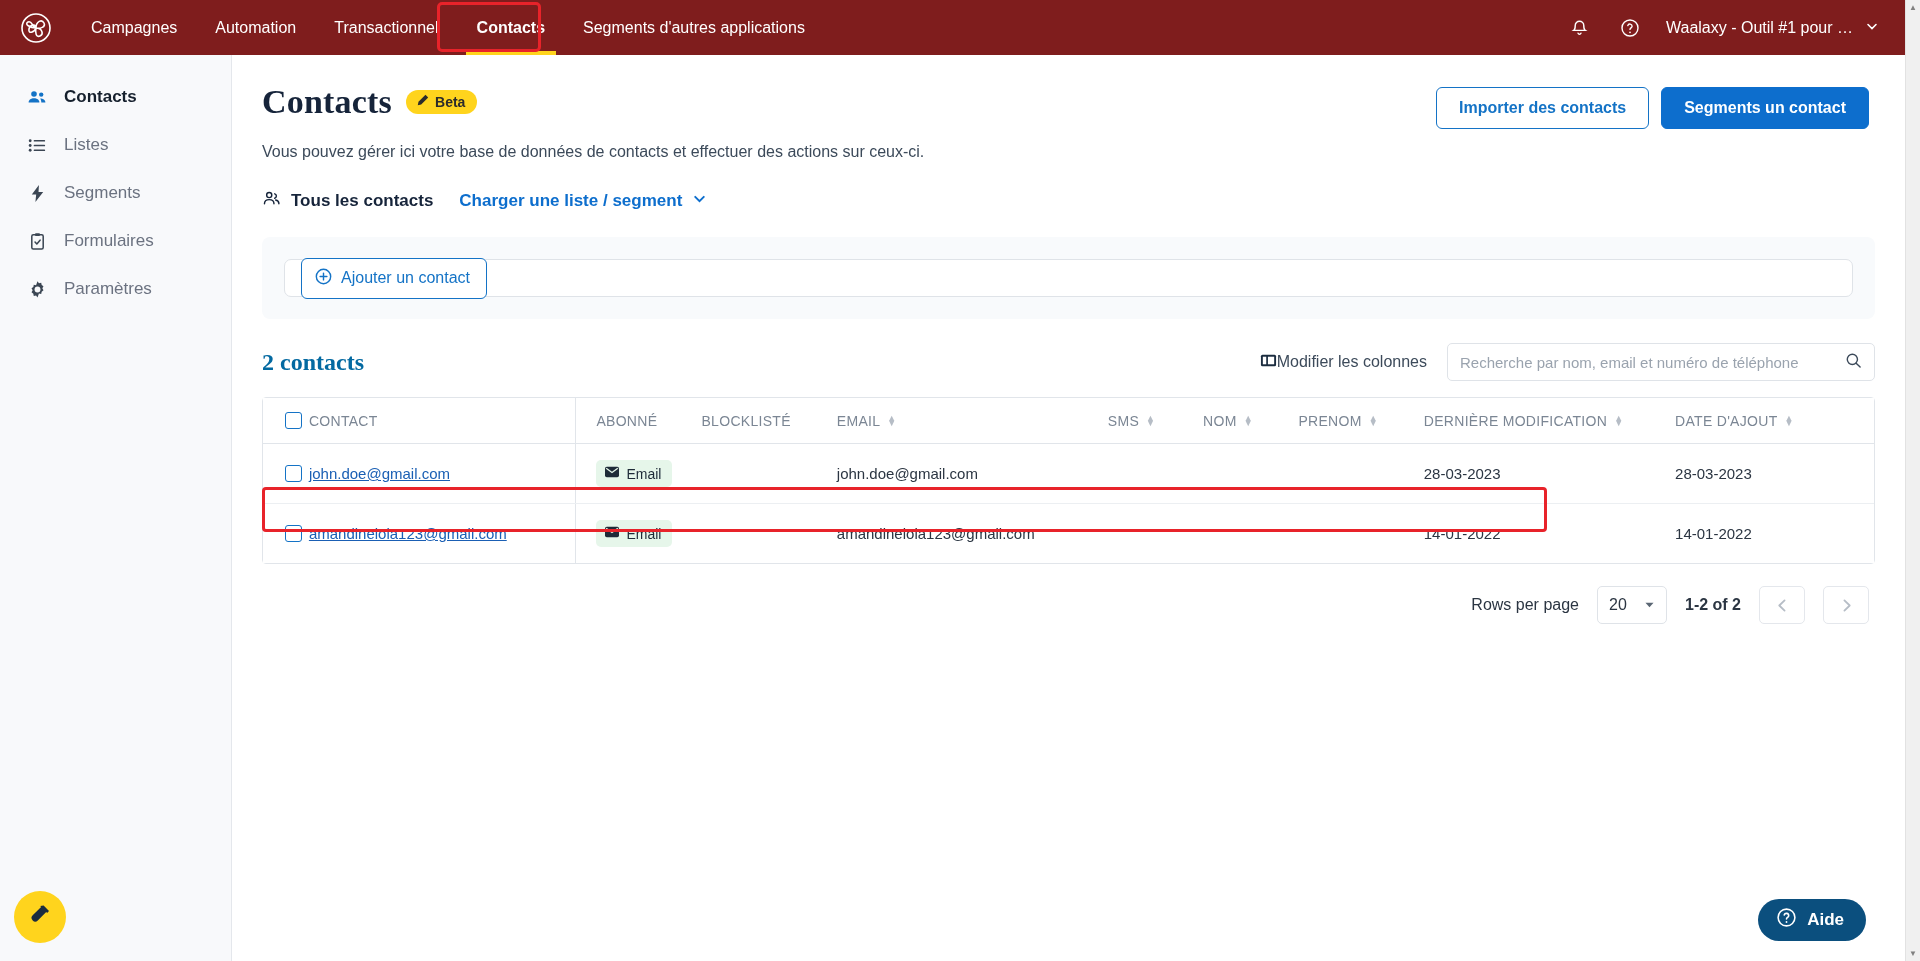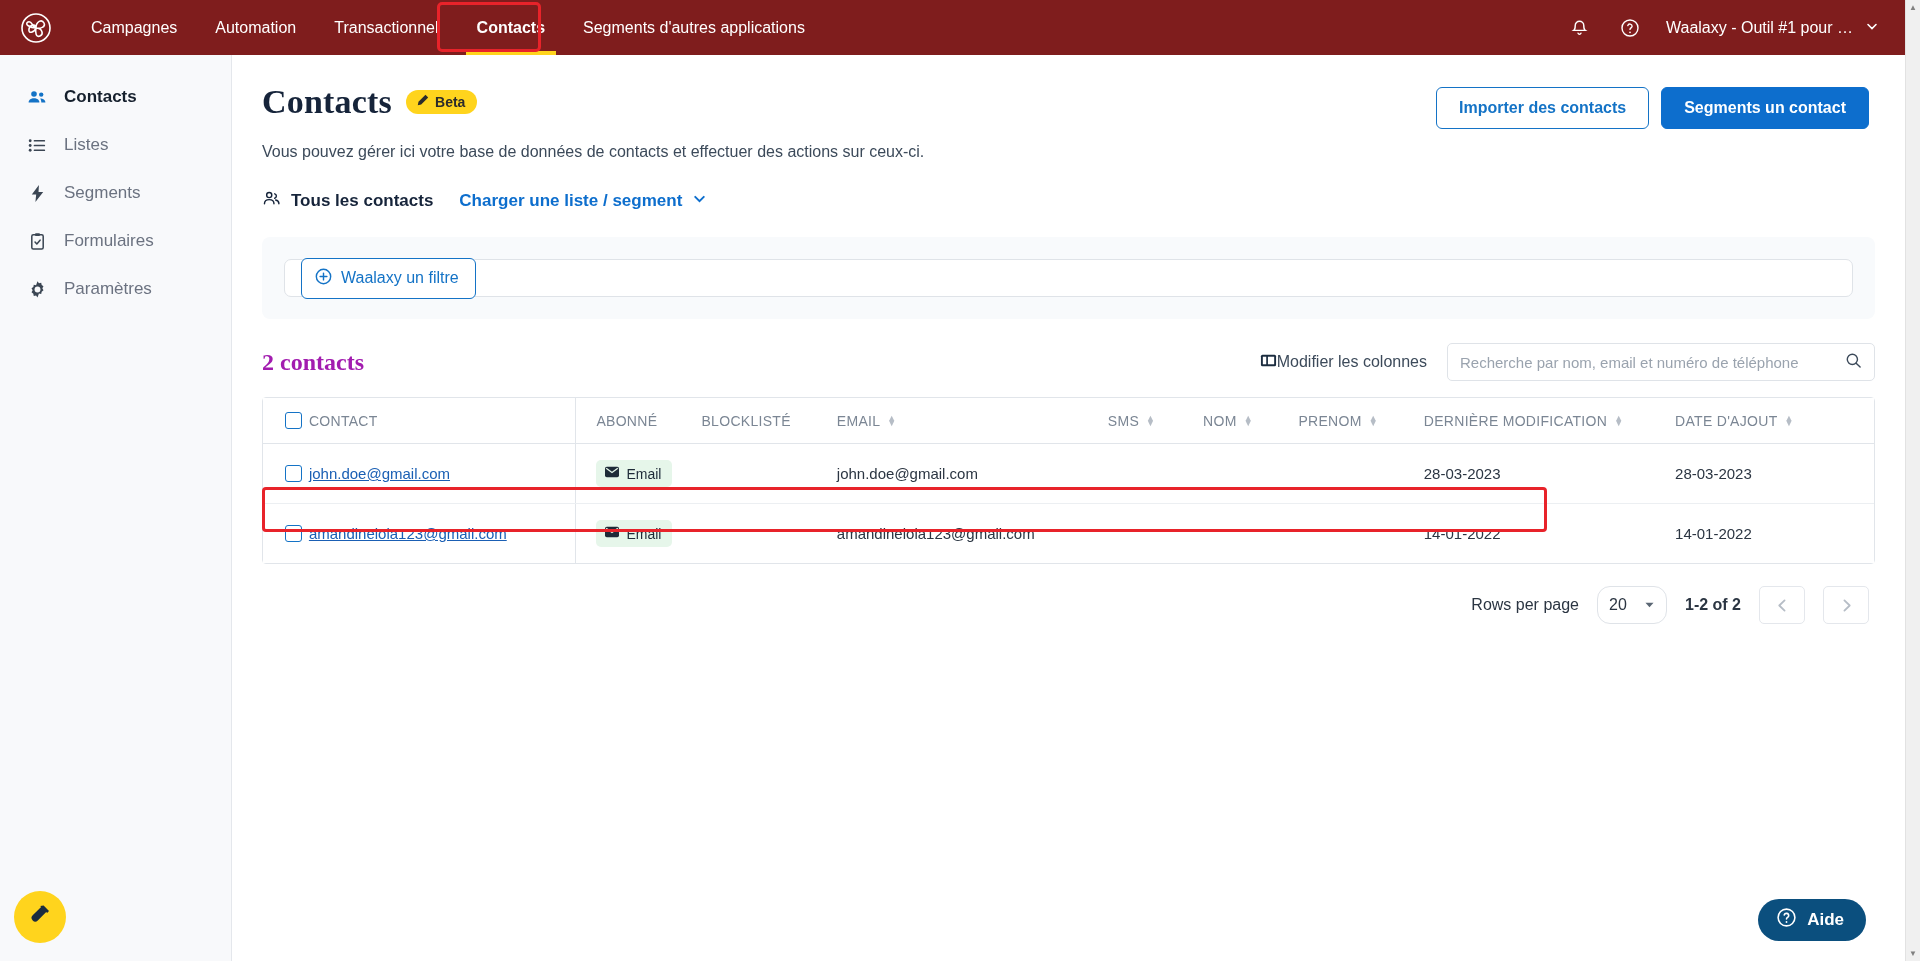--- a/index.html
+++ b/index.html
@@ -101,21 +101,21 @@
   }
   .filter-btn {
     display: inline-flex; align-items: center; gap: 9px;
     border: 1px solid #1473c6; border-radius: 6px; color: #1473c6;
     font-size: 16px; padding: 9px 16px 9px 13px; background: #fff; cursor: pointer;
   }
 
   
   .table-toolbar { display: flex; align-items: center; padding: 24px 30px 0 30px; }
   .count-title {
-    font-family: "Liberation Serif", serif; font-size: 24px; font-weight: bold; color: #a21caf;
+    font-family: "Liberation Serif", serif; font-size: 24px; font-weight: bold; color: #0369a1;
   }
   .toolbar-right { margin-left: auto; display: flex; align-items: center; gap: 20px; }
   .cols-btn { display: flex; align-items: center; gap: 0; font-size: 16px; color: #3c4a5a; cursor: pointer; }
   .search-box {
     width: 428px; height: 38px; border: 1px solid #dfe3e8; border-radius: 5px;
     display: flex; align-items: center; padding: 0 12px; background: #fff;
   }
   .search-box input {
     border: 0; outline: 0; flex: 1; font-size: 15px; color: #2b3542;
     font-family: "Liberation Sans", sans-serif; background: transparent;
@@ -156,21 +156,21 @@
   
   .annot-row {
     position: absolute; left: 262px; top: 487px; width: 1285px; height: 45px;
     border: 3px solid #e8232a; border-radius: 4px; z-index: 15; pointer-events: none;
   }
 
   
   .pagination { display: flex; align-items: center; justify-content: flex-end; gap: 18px; padding: 22px 36px 0 0; }
   .rpp-label { font-size: 16px; color: #2b3542; }
   .rpp-select {
-    width: 70px; height: 38px; border: 1px solid #dfe3e8; border-radius: 13px;
+    width: 70px; height: 38px; border: 1px solid #dfe3e8; border-radius: 5px;
     display: flex; align-items: center; justify-content: space-between;
     padding: 0 11px; font-size: 16px; color: #2b3542; cursor: pointer; background: #fff;
   }
   .range { font-size: 16px; font-weight: bold; color: #2b3542; }
   .pg-btn {
     width: 46px; height: 38px; border: 1px solid #e4e7ec; border-radius: 5px; background: #fff;
     display: flex; align-items: center; justify-content: center; color: #b6bdc6; cursor: pointer;
   }
 
   
@@ -336,21 +336,21 @@
 
   <div class="filter-card">
     <div class="filter-inner">
       <button class="filter-btn">
         <span>
           <svg width="17" height="17" viewBox="0 0 18 18" fill="none" stroke="#1473c6" stroke-width="1.5">
             <circle cx="9" cy="9" r="7.6"></circle>
               <path d="M9 5.4v7.2M5.4 9h7.2" stroke-linecap="round"></path>
           </svg>
         </span>
-        <span>Waalaxy un filtre</span>
+        <span>Ajouter un contact</span>
       </button>
     </div>
   </div>
 
   <div class="table-toolbar">
     <div class="count-title">2  contacts</div>
     <div class="toolbar-right">
       <div class="cols-btn">
         <span>
           <svg width="17" height="17" viewBox="0 0 18 18" fill="#1b2c3f">

